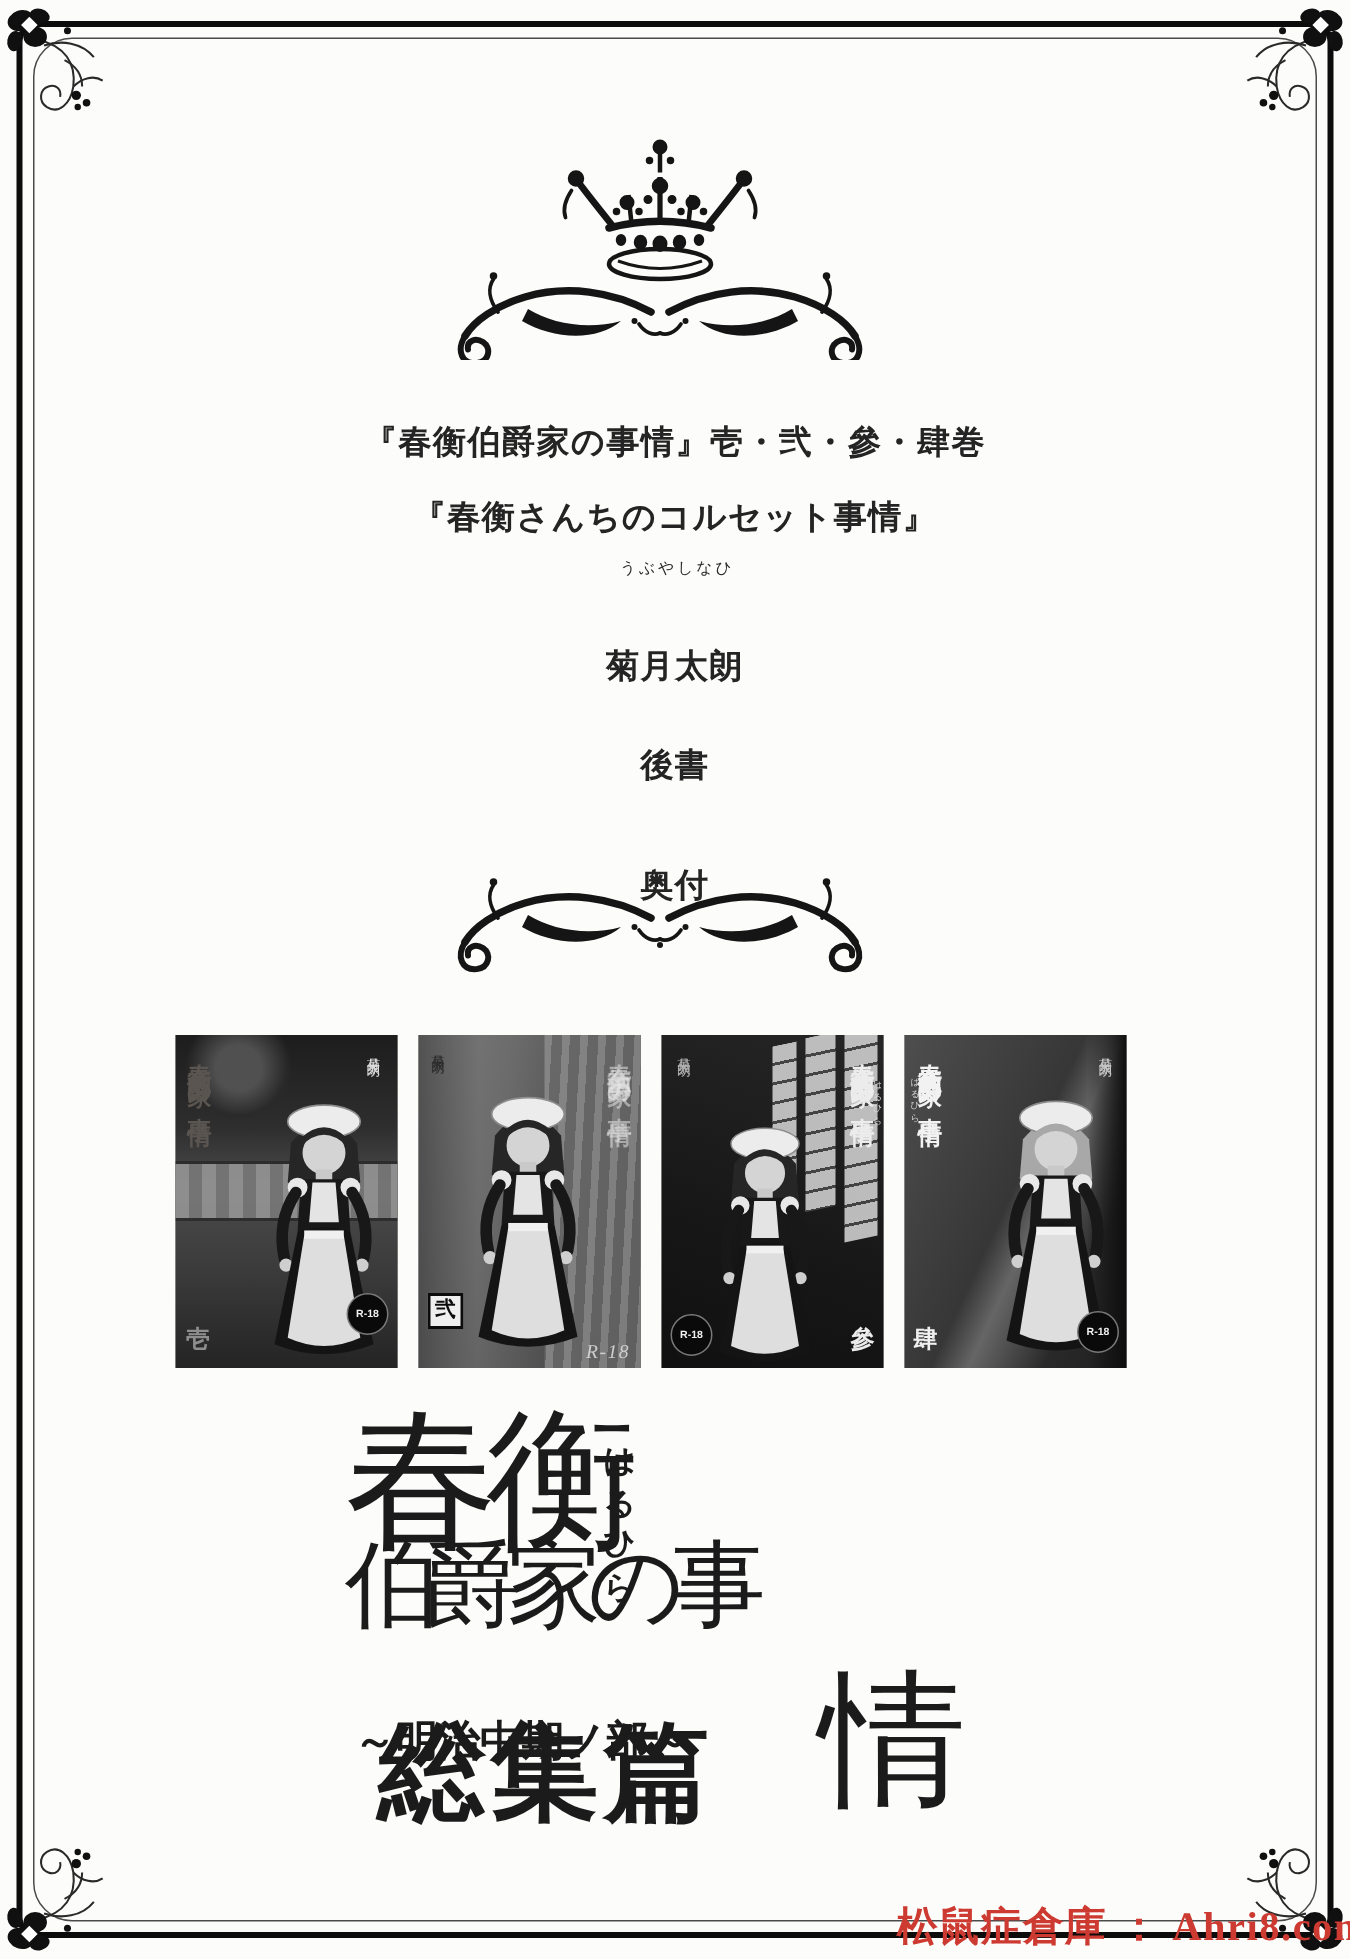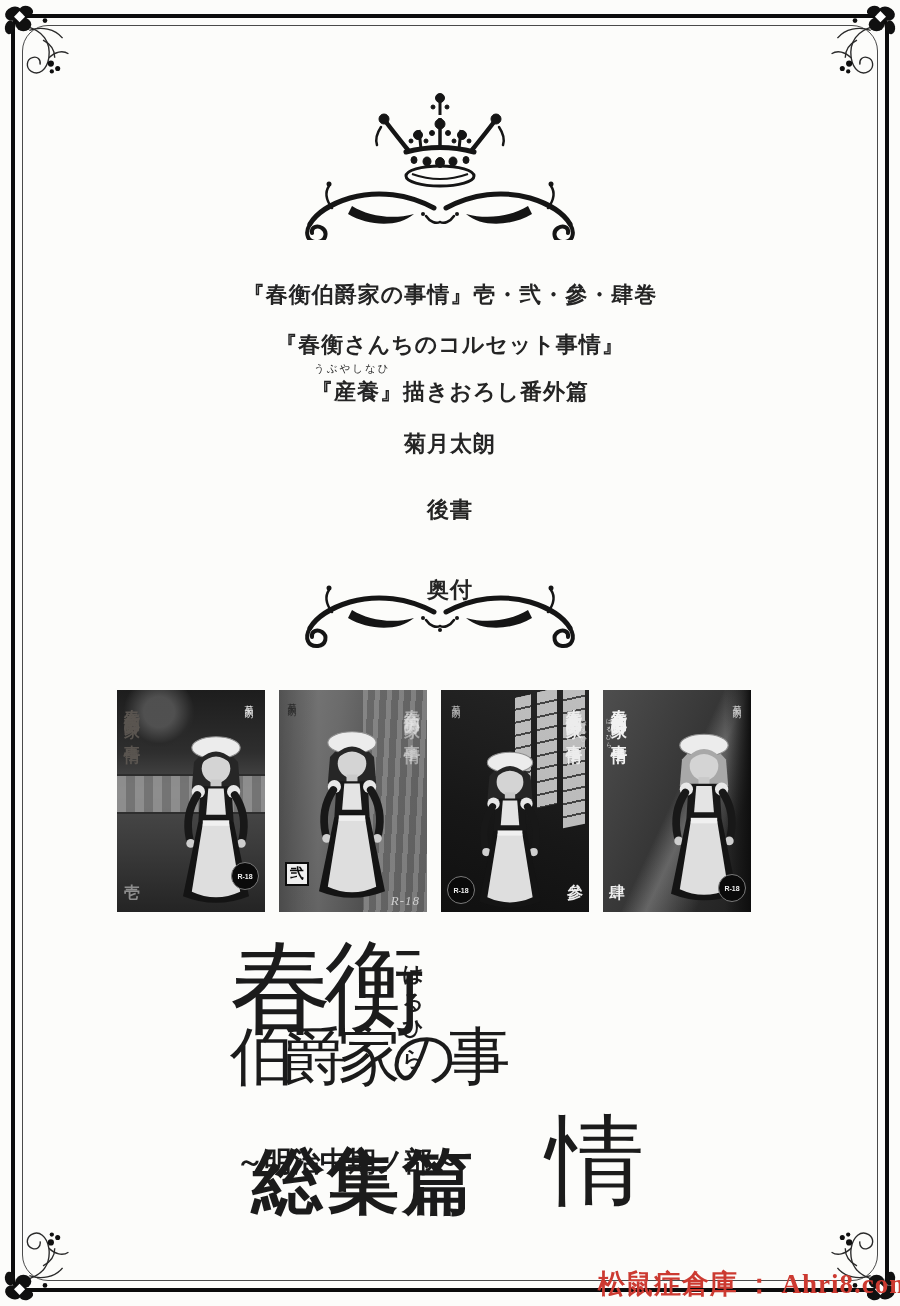--- a/index.html
+++ b/index.html
@@ -233,21 +233,21 @@
     <g transform="translate(296,104) scale(-1,1)">
         <use href="#flourish-half"></use>
       </g>
   </svg>
 
   <div>
     <div class="toc-item t1">『春衡伯爵家の事情』壱・弐・參・肆巻</div>
     <div class="toc-item t2">『春衡さんちのコルセット事情』</div>
     <div class="toc-item t3">
       <div class="inner">
-        <span class="ruby">うぶやしなひ</span><span>『産養』描きおろし番外篇</span>
+        <span class="ruby">うぶやしなひ</span>
       </div>
     </div>
     <div class="toc-item t4">菊月太朗</div>
     <div class="toc-item t5">後書</div>
     <div class="toc-item t6">奥付</div>
   </div>
 
   <svg class="divider-orn" viewBox="0 0 296 82">
     <g transform="translate(0,22)">
         <use href="#flourish-half"></use>

